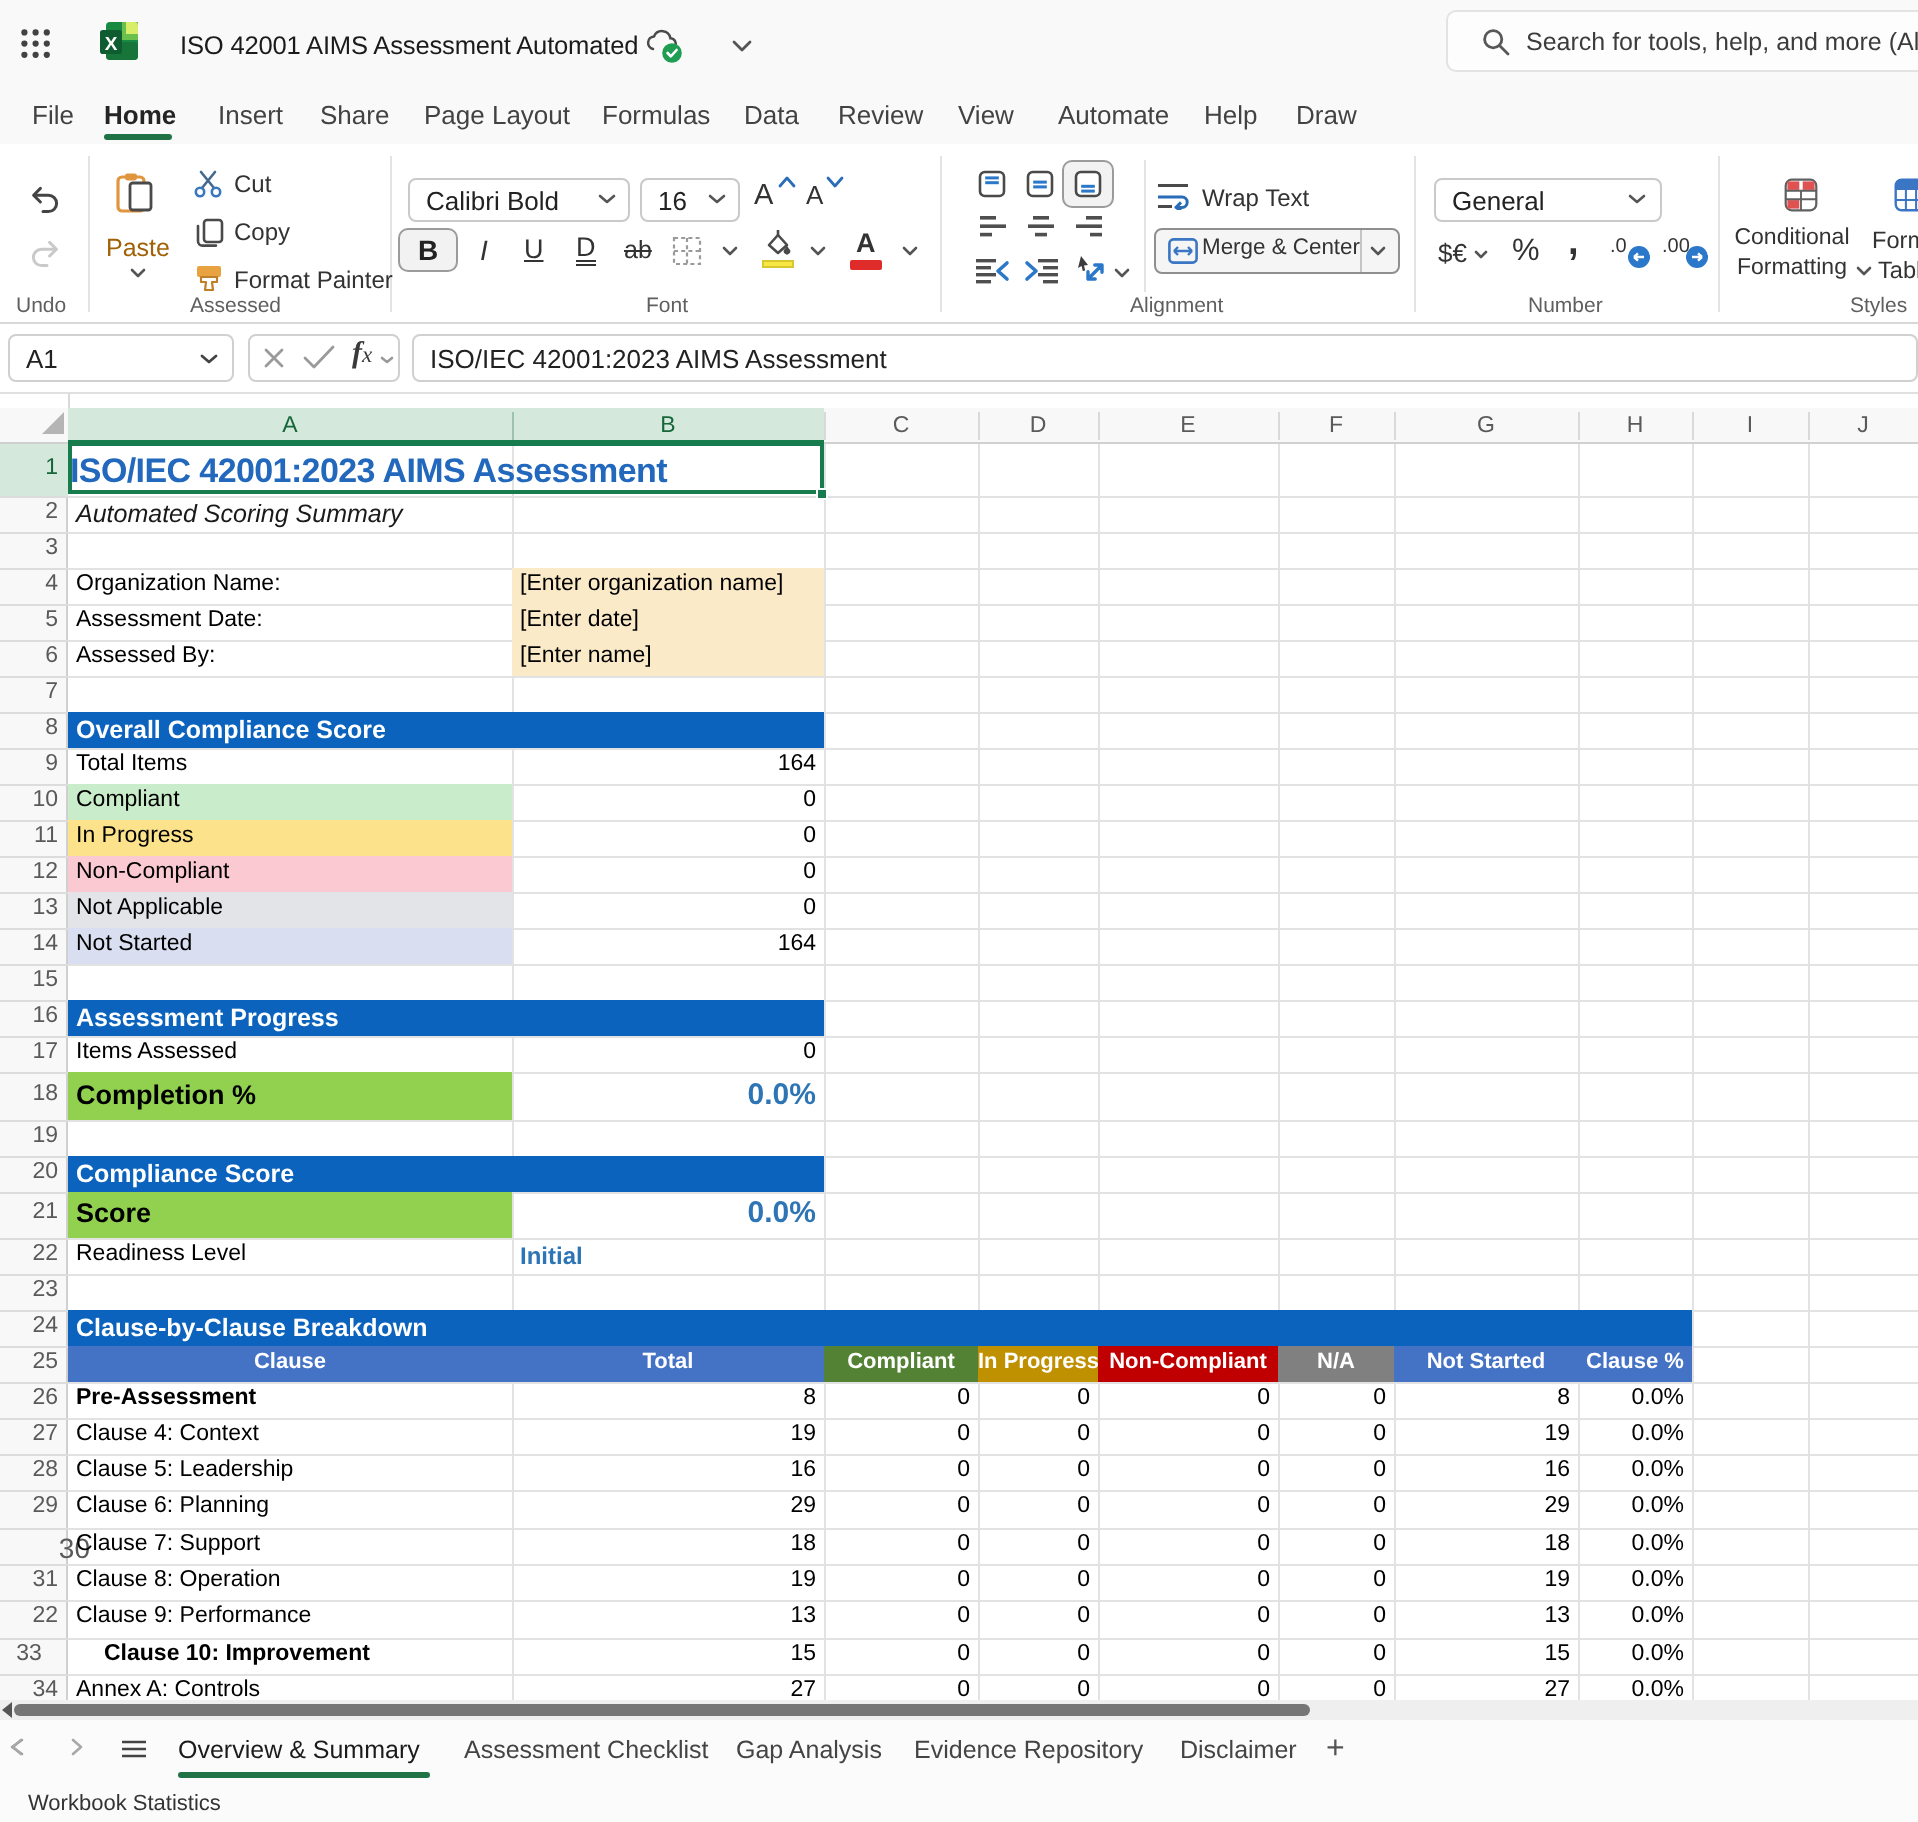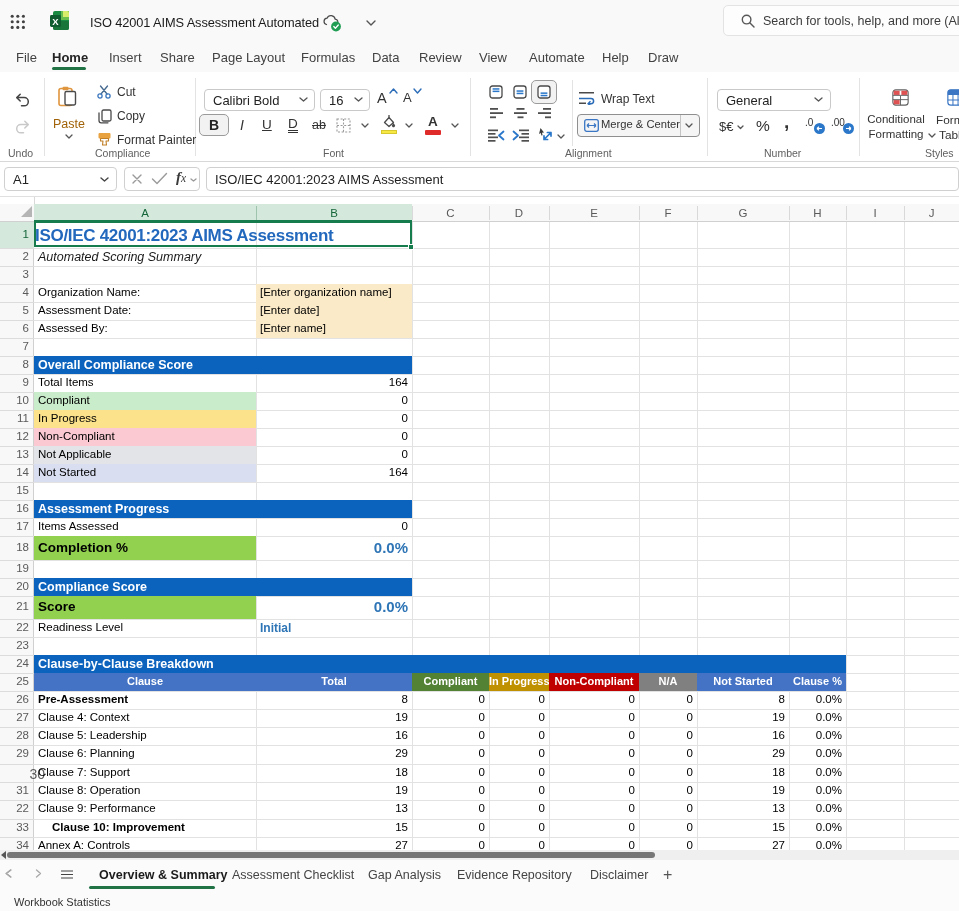--- a/index.html
+++ b/index.html
@@ -92,21 +92,21 @@
 <svg class="ab" style="left:98px;top:109px" width="14" height="15" viewBox="0 0 14 15">
 <rect x="4" y="1" width="9" height="11" rx="1.5" fill="#fff" stroke="#4a4a4a" stroke-width="1.3"></rect>
 <path d="M10 13.8 H3.2 A2.2 2.2 0 0 1 1 11.6 V4" fill="none" stroke="#4a4a4a" stroke-width="1.3" stroke-linecap="round"></path>
   </svg>
 <div class="ab" style="left:117px;top:109px;font-size:12px;color:#333">Copy</div>
 <svg class="ab" style="left:97px;top:132px" width="15" height="15" viewBox="0 0 15 15">
 <rect x="1.5" y="1" width="12" height="5.5" rx="1" fill="#e8a23f"></rect>
 <path d="M3.5 6.5 h8 v2.5 h-2.5 l0.5 4 h-4 l0.5-4 h-2.5 z" fill="#fff" stroke="#c07f26" stroke-width="1.1" stroke-linejoin="round"></path>
   </svg>
 <div class="ab" style="left:117px;top:133px;font-size:12px;color:#333">Format Painter</div>
-<div class="lbl" style="left:95px;top:147px">Compliance</div>
+<div class="lbl" style="left:95px;top:147px">Assessed</div>
 <div class="ab" style="left:204px;top:89px;width:111px;height:22px;border:1px solid #c9c9c9;border-radius:4px;background:#fff"></div>
 <div class="ab" style="left:213px;top:93px;font-size:13px;color:#222">Calibri Bold</div>
 <svg class="ab" style="left:299px;top:97px" width="9" height="5" viewBox="0 0 9 5">
     <path d="M1 1 L4.5 4 L8 1" fill="none" stroke="#555" stroke-width="1.3" stroke-linecap="round" stroke-linejoin="round"></path>
   </svg>
 <div class="ab" style="left:320px;top:89px;width:50px;height:22px;border:1px solid #c9c9c9;border-radius:4px;background:#fff"></div>
 <div class="ab" style="left:329px;top:93px;font-size:13px;color:#222">16</div>
 <svg class="ab" style="left:354px;top:97px" width="9" height="5" viewBox="0 0 9 5">
     <path d="M1 1 L4.5 4 L8 1" fill="none" stroke="#555" stroke-width="1.3" stroke-linecap="round" stroke-linejoin="round"></path>
   </svg>
@@ -361,21 +361,21 @@
 <div class="ab" style="left:0;top:729px;width:29px;text-align:right;font-size:11.5px;color:#5a5a5a">28</div>
 <div class="ab" style="left:0;top:727px;width:34px;height:1px;background:#dcdcdc"></div>
 <div class="ab" style="left:0;top:747px;width:29px;text-align:right;font-size:11.5px;color:#5a5a5a">29</div>
 <div class="ab" style="left:0;top:745px;width:34px;height:1px;background:#dcdcdc"></div>
 <div class="ab" style="left:16px;top:766px;width:29px;text-align:right;font-size:14px;color:#5a5a5a">30</div>
 <div class="ab" style="left:0;top:764px;width:34px;height:1px;background:#dcdcdc"></div>
 <div class="ab" style="left:0;top:784px;width:29px;text-align:right;font-size:11.5px;color:#5a5a5a">31</div>
 <div class="ab" style="left:0;top:782px;width:34px;height:1px;background:#dcdcdc"></div>
 <div class="ab" style="left:0;top:802px;width:29px;text-align:right;font-size:11.5px;color:#5a5a5a">22</div>
 <div class="ab" style="left:0;top:800px;width:34px;height:1px;background:#dcdcdc"></div>
-<div class="ab" style="left:0;top:821px;width:29px;text-align:right;font-size:11.5px;color:#5a5a5a">33</div>
+<div class="ab" style="left:0;top:821px;width:29px;text-align:center;font-size:11.5px;color:#5a5a5a">33</div>
 <div class="ab" style="left:0;top:819px;width:34px;height:1px;background:#dcdcdc"></div>
 <div class="ab" style="left:0;top:839px;width:29px;text-align:right;font-size:11.5px;color:#5a5a5a">34</div>
 <div class="ab" style="left:0;top:837px;width:34px;height:1px;background:#dcdcdc"></div>
 <div class="ab" style="left:256px;top:222px;width:1px;height:633px;background:#e2e2e2"></div>
 <div class="ab" style="left:412px;top:222px;width:1px;height:633px;background:#e2e2e2"></div>
 <div class="ab" style="left:489px;top:222px;width:1px;height:633px;background:#e2e2e2"></div>
 <div class="ab" style="left:549px;top:222px;width:1px;height:633px;background:#e2e2e2"></div>
 <div class="ab" style="left:639px;top:222px;width:1px;height:633px;background:#e2e2e2"></div>
 <div class="ab" style="left:697px;top:222px;width:1px;height:633px;background:#e2e2e2"></div>
 <div class="ab" style="left:789px;top:222px;width:1px;height:633px;background:#e2e2e2"></div>
@@ -561,20 +561,20 @@
   </svg>
 <svg class="ab" style="left:5px;top:869px" width="7" height="9" viewBox="0 0 7 9">
     <path d="M5.5 1 L1.5 4.5 L5.5 8" fill="none" stroke="#a8a8a8" stroke-width="1.3" stroke-linecap="round" stroke-linejoin="round"></path>
   </svg>
 <svg class="ab" style="left:35px;top:869px" width="7" height="9" viewBox="0 0 7 9">
     <path d="M1.5 1 L5.5 4.5 L1.5 8" fill="none" stroke="#a8a8a8" stroke-width="1.3" stroke-linecap="round" stroke-linejoin="round"></path>
   </svg>
 <svg class="ab" style="left:61px;top:870px" width="12" height="9" viewBox="0 0 12 9">
     <path d="M0 1 H12 M0 4.5 H12 M0 8 H12" stroke="#444" stroke-width="1.2"></path>
   </svg>
-<div class="ab" style="left:99px;top:868px;font-size:12.5px;font-weight:bold;color:#1b1b1b">Overview &amp; Summary</div>
+<div class="ab" style="left:89px;top:868px;font-size:12.5px;font-weight:normal;color:#1b1b1b">Overview &amp; Summary</div>
 <div class="ab" style="left:89px;top:886px;width:126px;height:2.5px;background:#217346;border-radius:2px"></div>
 <div class="ab" style="left:232px;top:868px;font-size:12.5px;color:#444">Assessment Checklist</div>
 <div class="ab" style="left:368px;top:868px;font-size:12.5px;color:#444">Gap Analysis</div>
 <div class="ab" style="left:457px;top:868px;font-size:12.5px;color:#444">Evidence Repository</div>
 <div class="ab" style="left:590px;top:868px;font-size:12.5px;color:#444">Disclaimer</div>
 <div class="ab" style="left:663px;top:866px;font-size:16px;color:#555">+</div>
 <div class="ab" style="left:0;top:893px;width:959px;height:18px;background:#fbfbfb"></div>
 <div class="ab" style="left:14px;top:896px;font-size:11px;color:#333">Workbook Statistics</div>
 </body></html>

